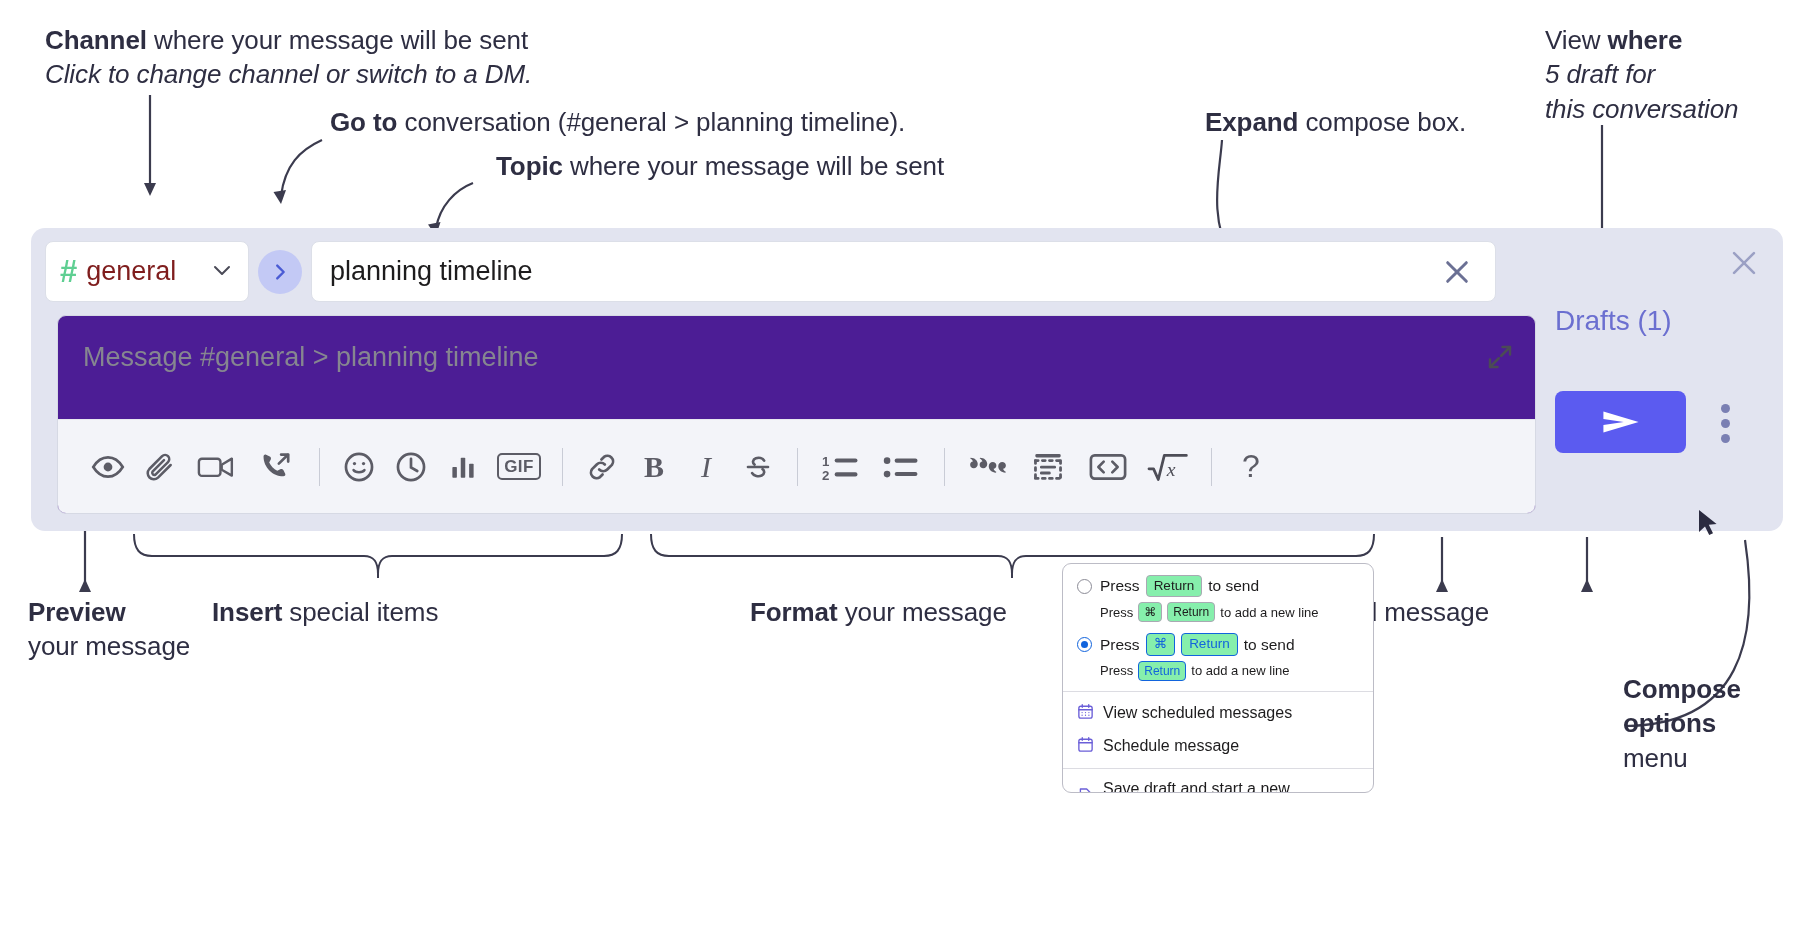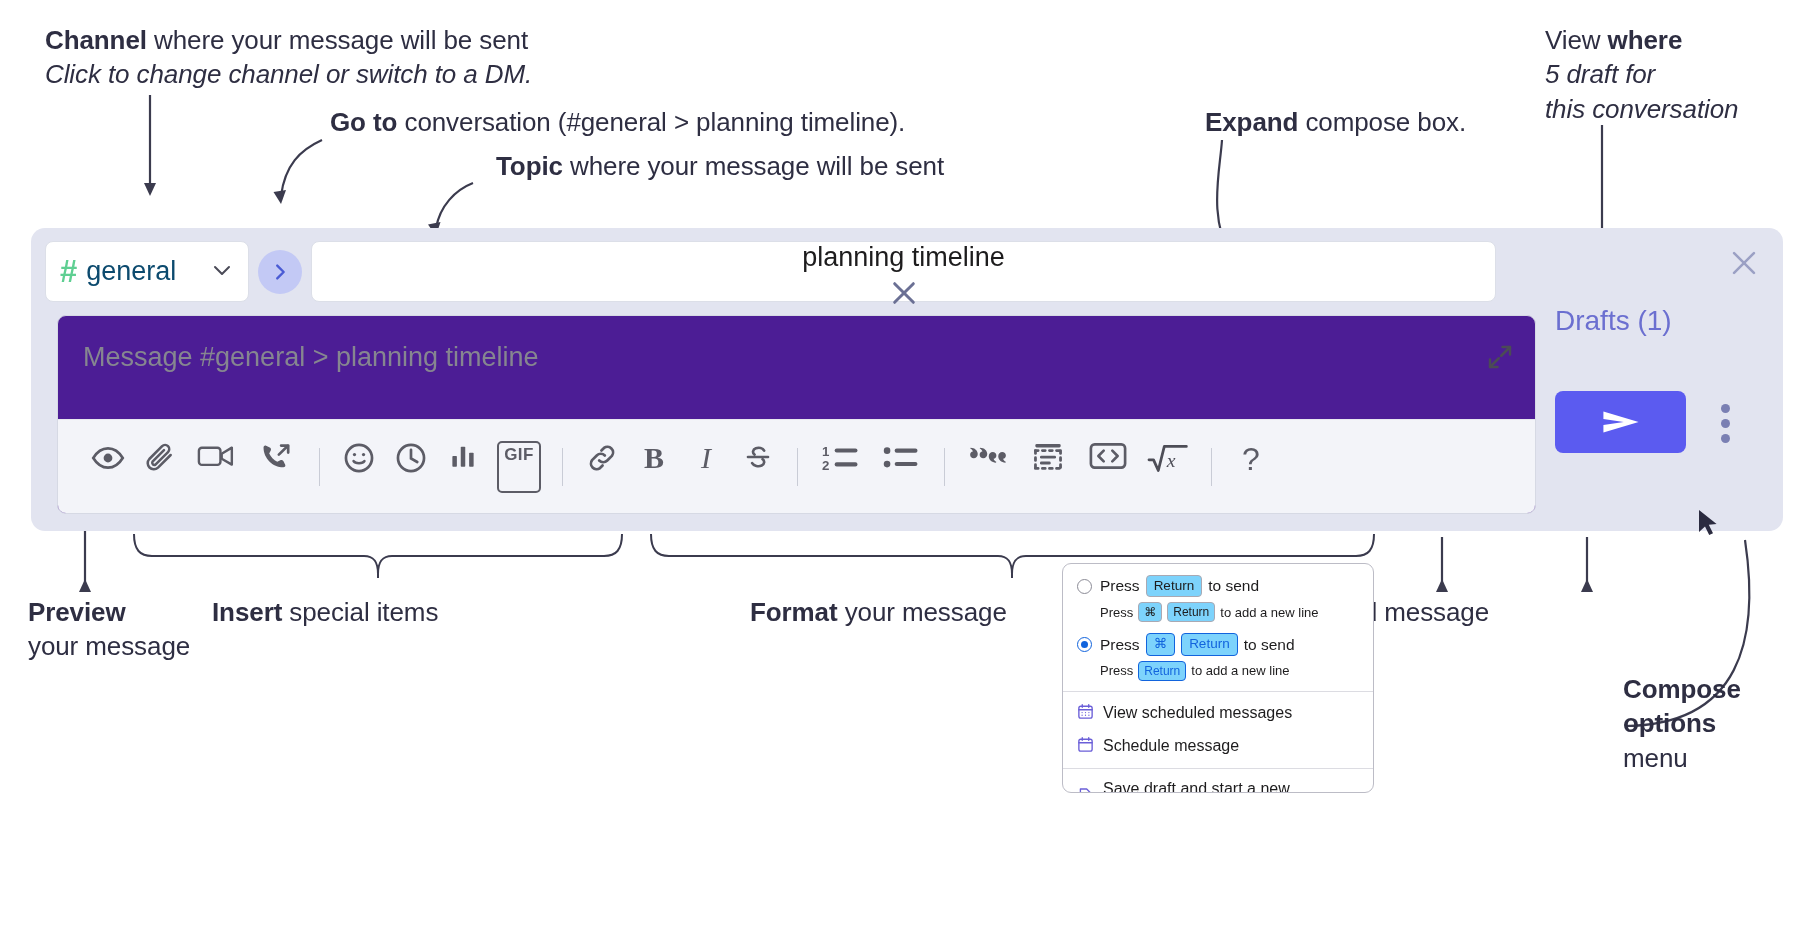--- a/index.html
+++ b/index.html
@@ -49,40 +49,39 @@
     width:204px; height:61px;
     background:#ffffff;
     border:1px solid #dcdfe8;
     border-radius:8px;
     display:flex; align-items:center;
     padding:0 14px;
     gap:9px;
     cursor:pointer;
   }
   .hash-icon { color:#5fcf92; font-weight:700; font-size:31px; line-height:1; }
-  .channel-name { font-size:27px; color:#0c4a6e; flex:1; }
+  .channel-name { font-size:27px; color:#7f1d1d; flex:1; }
   .chev { color:#4a4a57; }
 
   .goto-btn {
     width:44px; height:44px; border-radius:50%;
     background:#c3c9f5;
     display:flex; align-items:center; justify-content:center;
     margin:0 9px;
     cursor:pointer;
   }
   .goto-btn svg { display:block; }
 
   .topic-field {
     width:1185px; height:61px;
     background:#ffffff;
     border:1px solid #dcdfe8;
     border-radius:8px;
     display:flex; align-items:center;
     padding:0 18px;
-    flex-direction:column;
   }
   .topic-value { font-size:27px; color:#1d1c1d; flex:1; }
   .topic-clear { cursor:pointer; padding:4px; display:flex; }
 
   
   .msg-box {
     position:absolute; left:12px; top:74px;
     width:1479px; height:199px;
     background:#4c1d95;
     border:1px solid #d6d9e4;
@@ -100,21 +99,21 @@
     position:absolute; left:0; right:0; bottom:0;
     height:94px;
     background:#f3f4f9;
     border-top:1px solid #e6e8ef;
     display:flex; align-items:center;
     padding:0 24px;
     gap:0;
   }
   .tb {
     width:52px; height:52px;
-    display:flex; justify-content:center;
+    display:flex; align-items:center; justify-content:center;
     color:#5c5c66;
     cursor:pointer;
     flex:0 0 auto;
   }
   .tb.wide { width:60px; }
   .tb-sep { width:1px; height:38px; background:#c9ccd6; margin:0 13px; flex:0 0 auto; }
   .gif-box {
     border:2.5px solid #5c5c66; border-radius:5px;
     font-size:17px; font-weight:700; letter-spacing:0.4px;
     padding:3px 5px; line-height:1;
@@ -160,21 +159,21 @@
   .popup-sec { padding:9px 0 7px 0; }
   .opt-row { display:flex; align-items:center; gap:8px; padding:2px 14px; cursor:pointer; }
   .radio { width:15px; height:15px; border-radius:50%; border:1.6px solid #8b8b96; flex:0 0 auto; position:relative; }
   .radio.on { border-color:#1264dd; }
   .radio.on::after { content:""; position:absolute; inset:2.6px; border-radius:50%; background:#1264dd; }
   .opt-main { font-size:15.5px; display:flex; align-items:center; gap:6px; }
   .opt-sub { font-size:13px; display:flex; align-items:center; gap:5px; padding:3px 14px 3px 37px; color:#1d1c1d; }
   .key {
     border:1px solid #a9a9b3; border-radius:4px;
     padding:1px 7px; font-size:13.5px; line-height:1.35;
-    background:#7dd3fc; color:#1d1c1d; white-space:nowrap;
+    background:#86efac; color:#1d1c1d; white-space:nowrap;
   }
   .key.sm { font-size:12px; padding:1px 5px; }
   .key.blue { border-color:#1264dd; color:#1264dd; }
   .popup-div { height:1px; background:#dcdce2; }
   .menu-row {
     display:flex; align-items:center; gap:9px;
     padding:6px 14px; font-size:16px; cursor:pointer;
   }
   .menu-row svg { flex:0 0 auto; }
 

